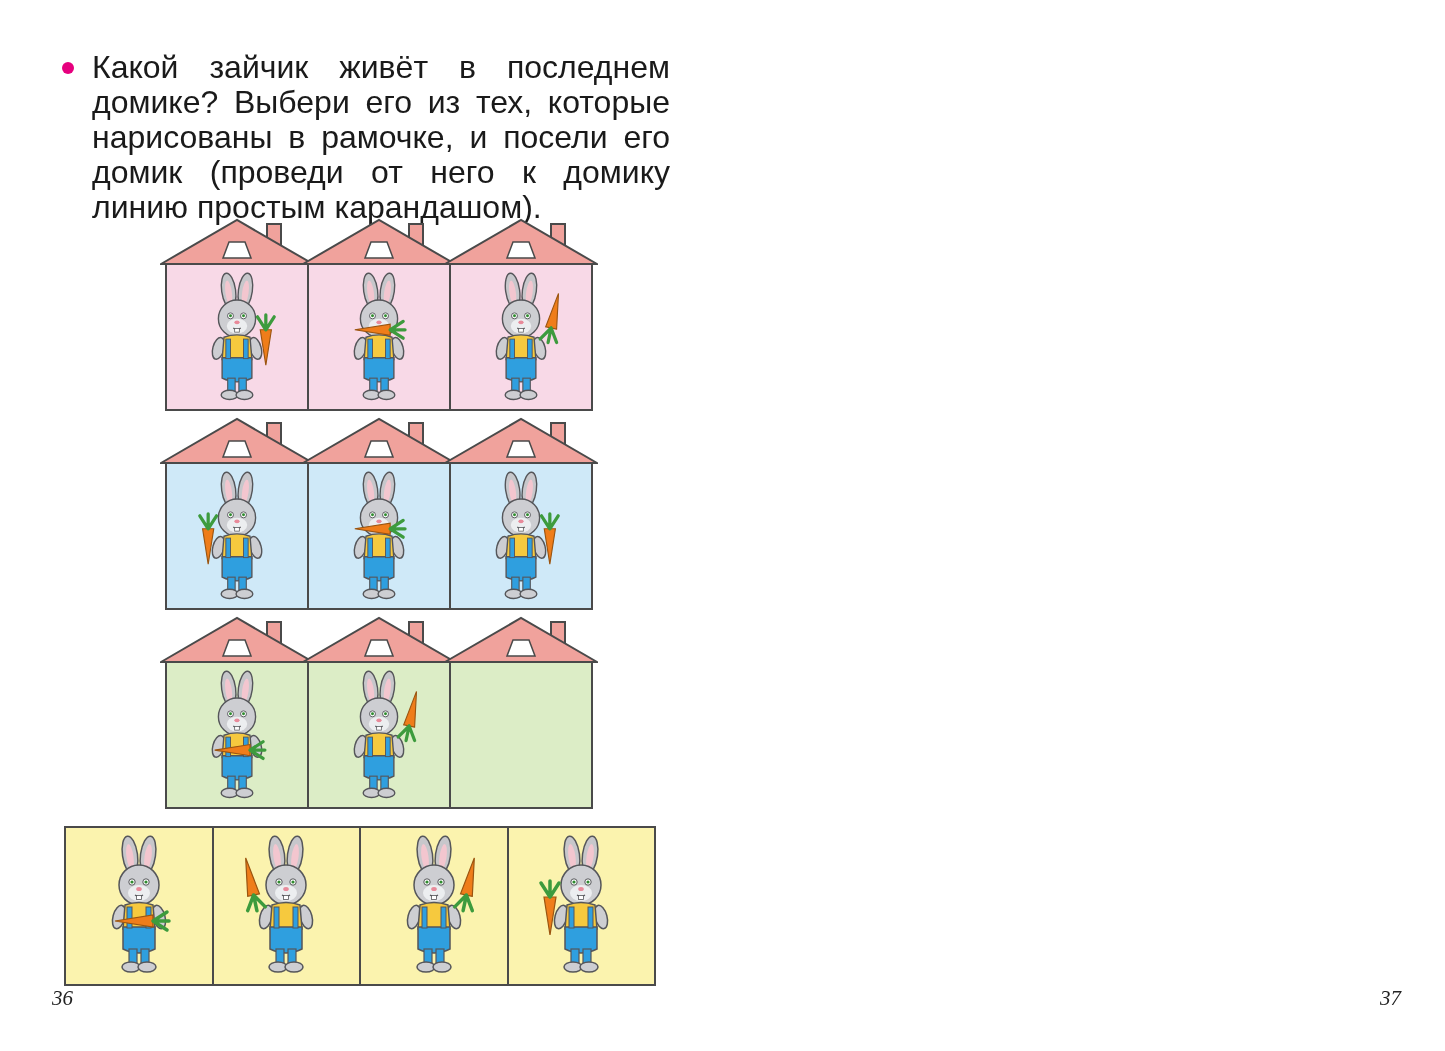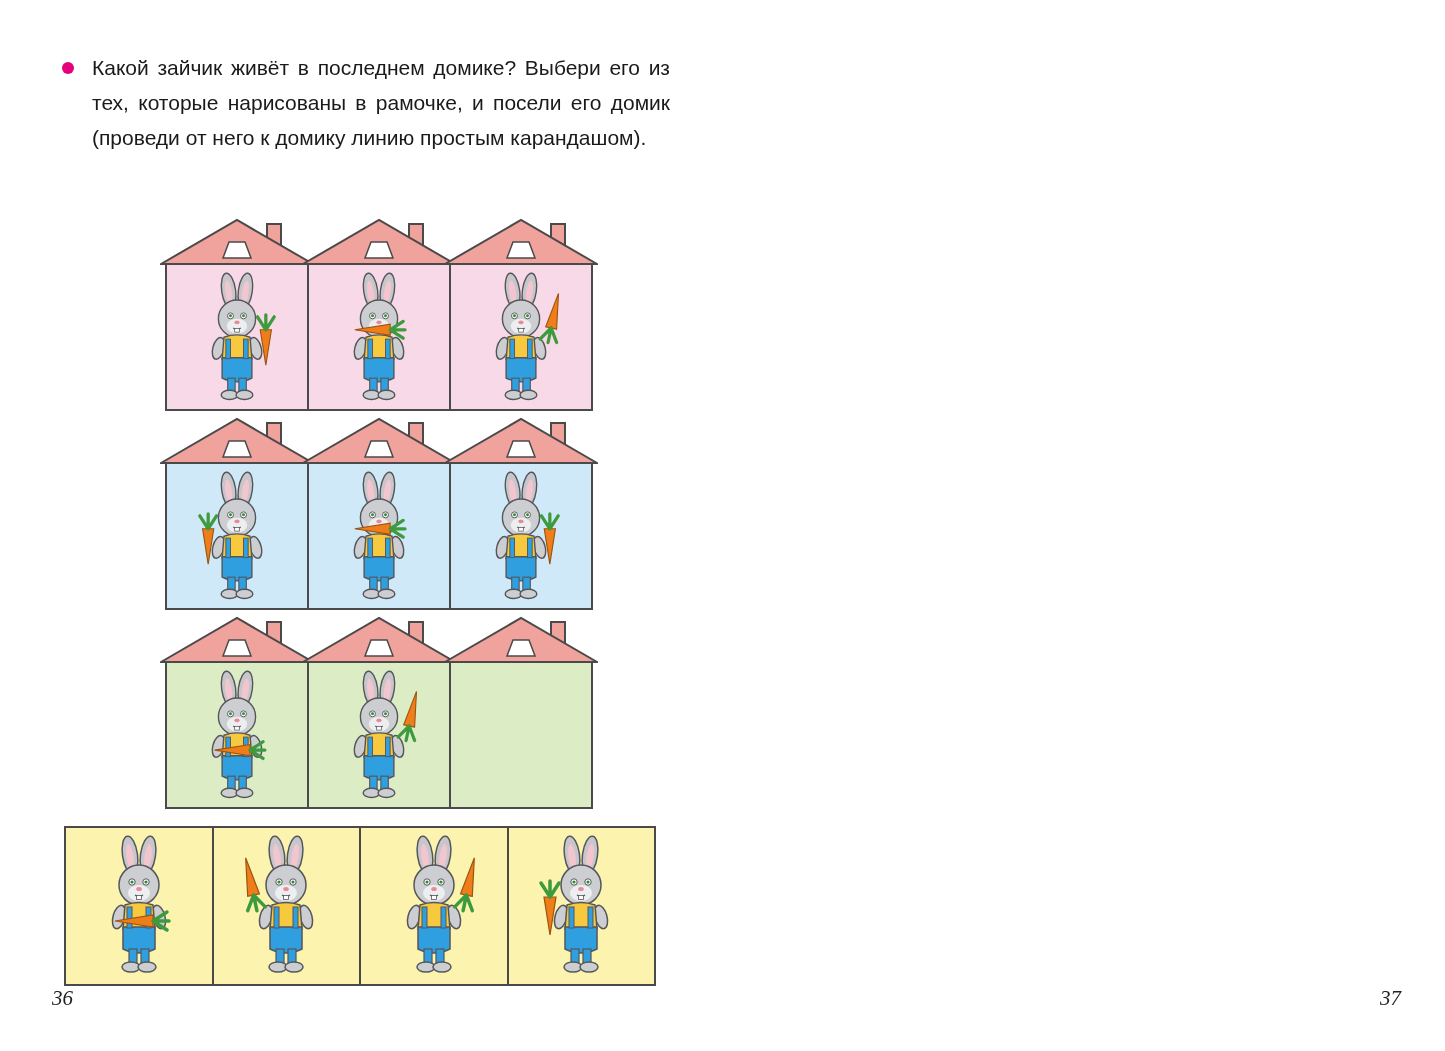--- a/index.html
+++ b/index.html
@@ -4,21 +4,21 @@
 <style>
   html,body{margin:0;padding:0;}
   body{width:1445px;height:1051px;background:#ffffff;position:relative;overflow:hidden;
        font-family:"Liberation Sans",sans-serif;color:#1a1a1a;}
   .page{position:absolute;top:0;height:1051px;}
   #page-left{left:0;width:722px;}
   #page-right{left:722px;width:723px;text-align:right;}
 
   
   .task-block{position:absolute;left:92px;top:50px;width:578px;}
-  .task-text{font-size:21px;line-height:35px;text-align:justify;}
+  .task-text{font-size:32px;line-height:35px;text-align:justify;}
   .dot{position:absolute;width:12px;height:12px;border-radius:50%;background:var(--accent,#e6007e);}
   #left-dot{left:62px;top:62px;}
 
   
   #houses-rows{position:absolute;left:160px;top:218px;}
   .houses-row{line-height:0;margin-bottom:3px;}
 
   
   #options-frame{position:absolute;left:64px;top:826px;width:592px;height:160px;
      border:2px solid #4a4a4a;box-sizing:border-box;display:flex;}

